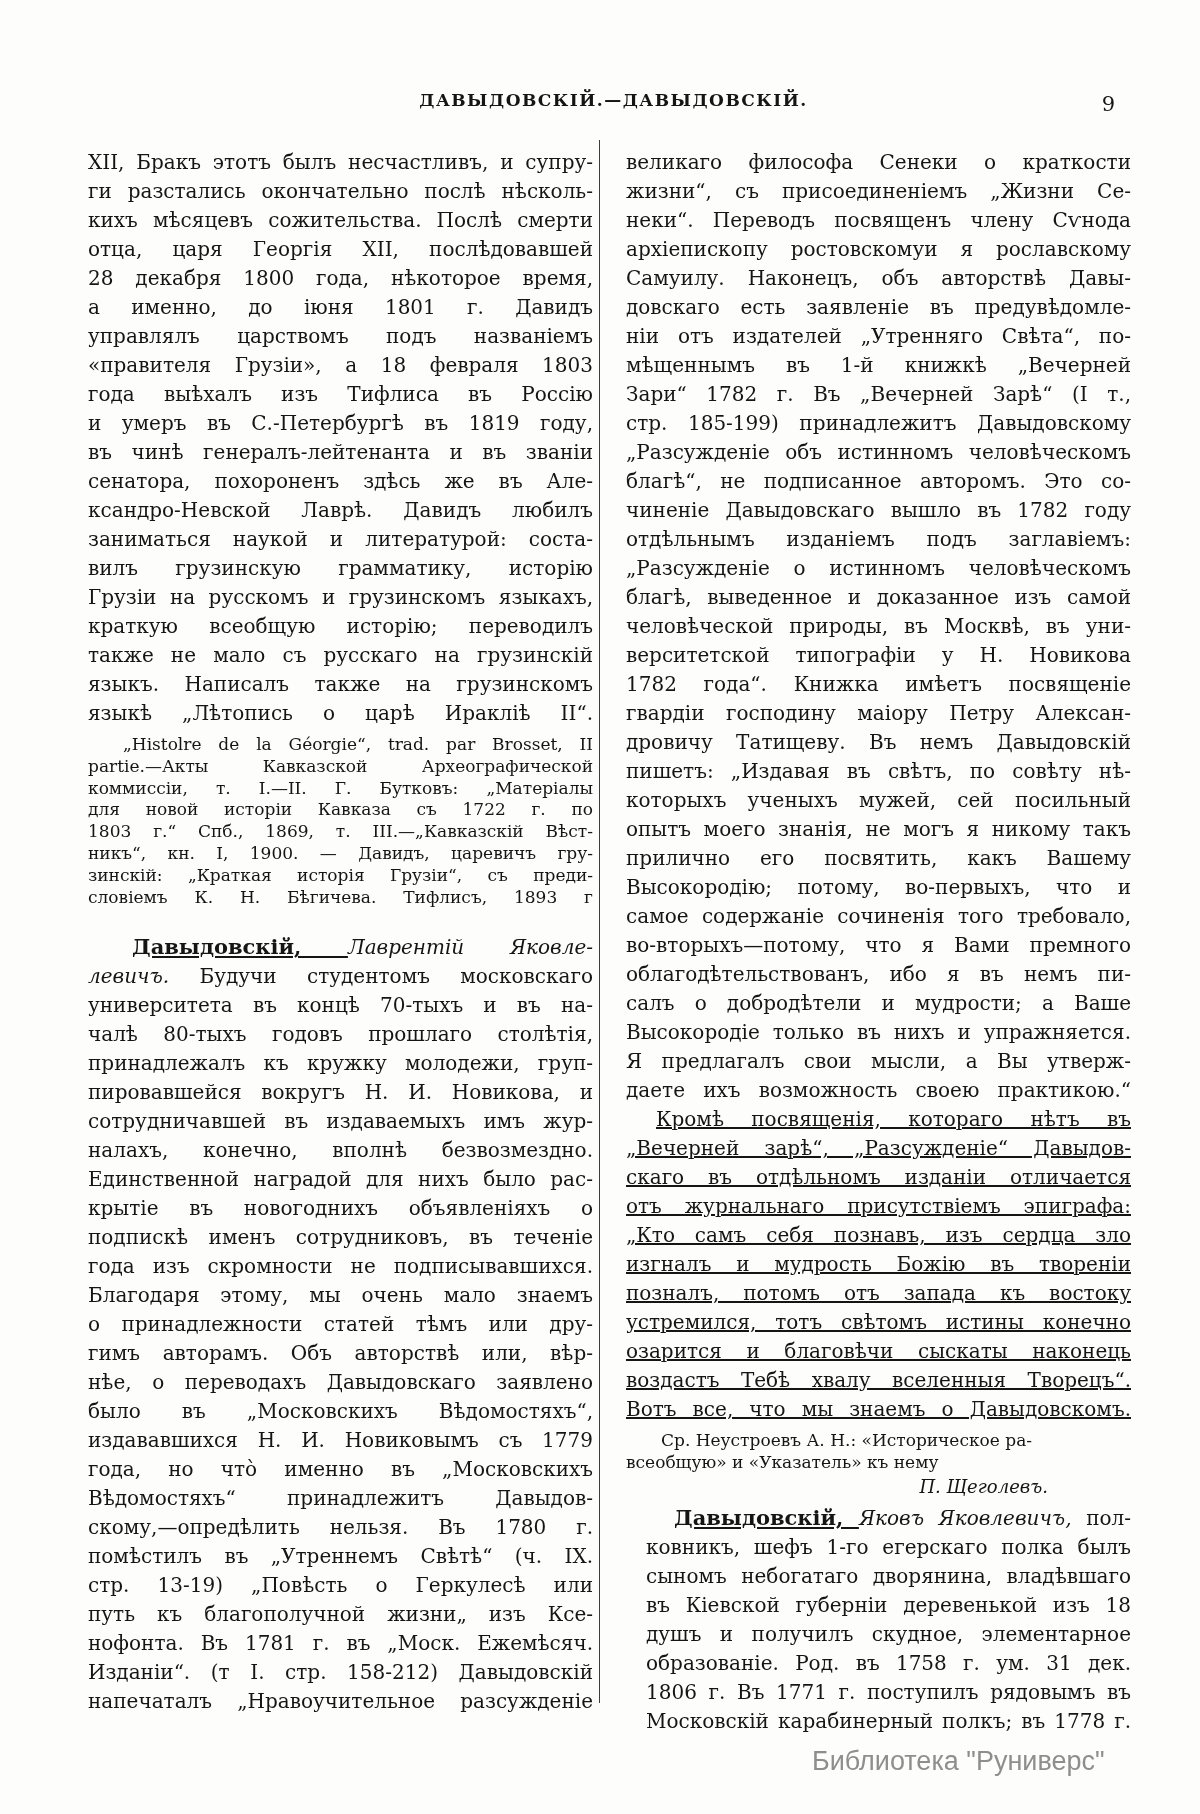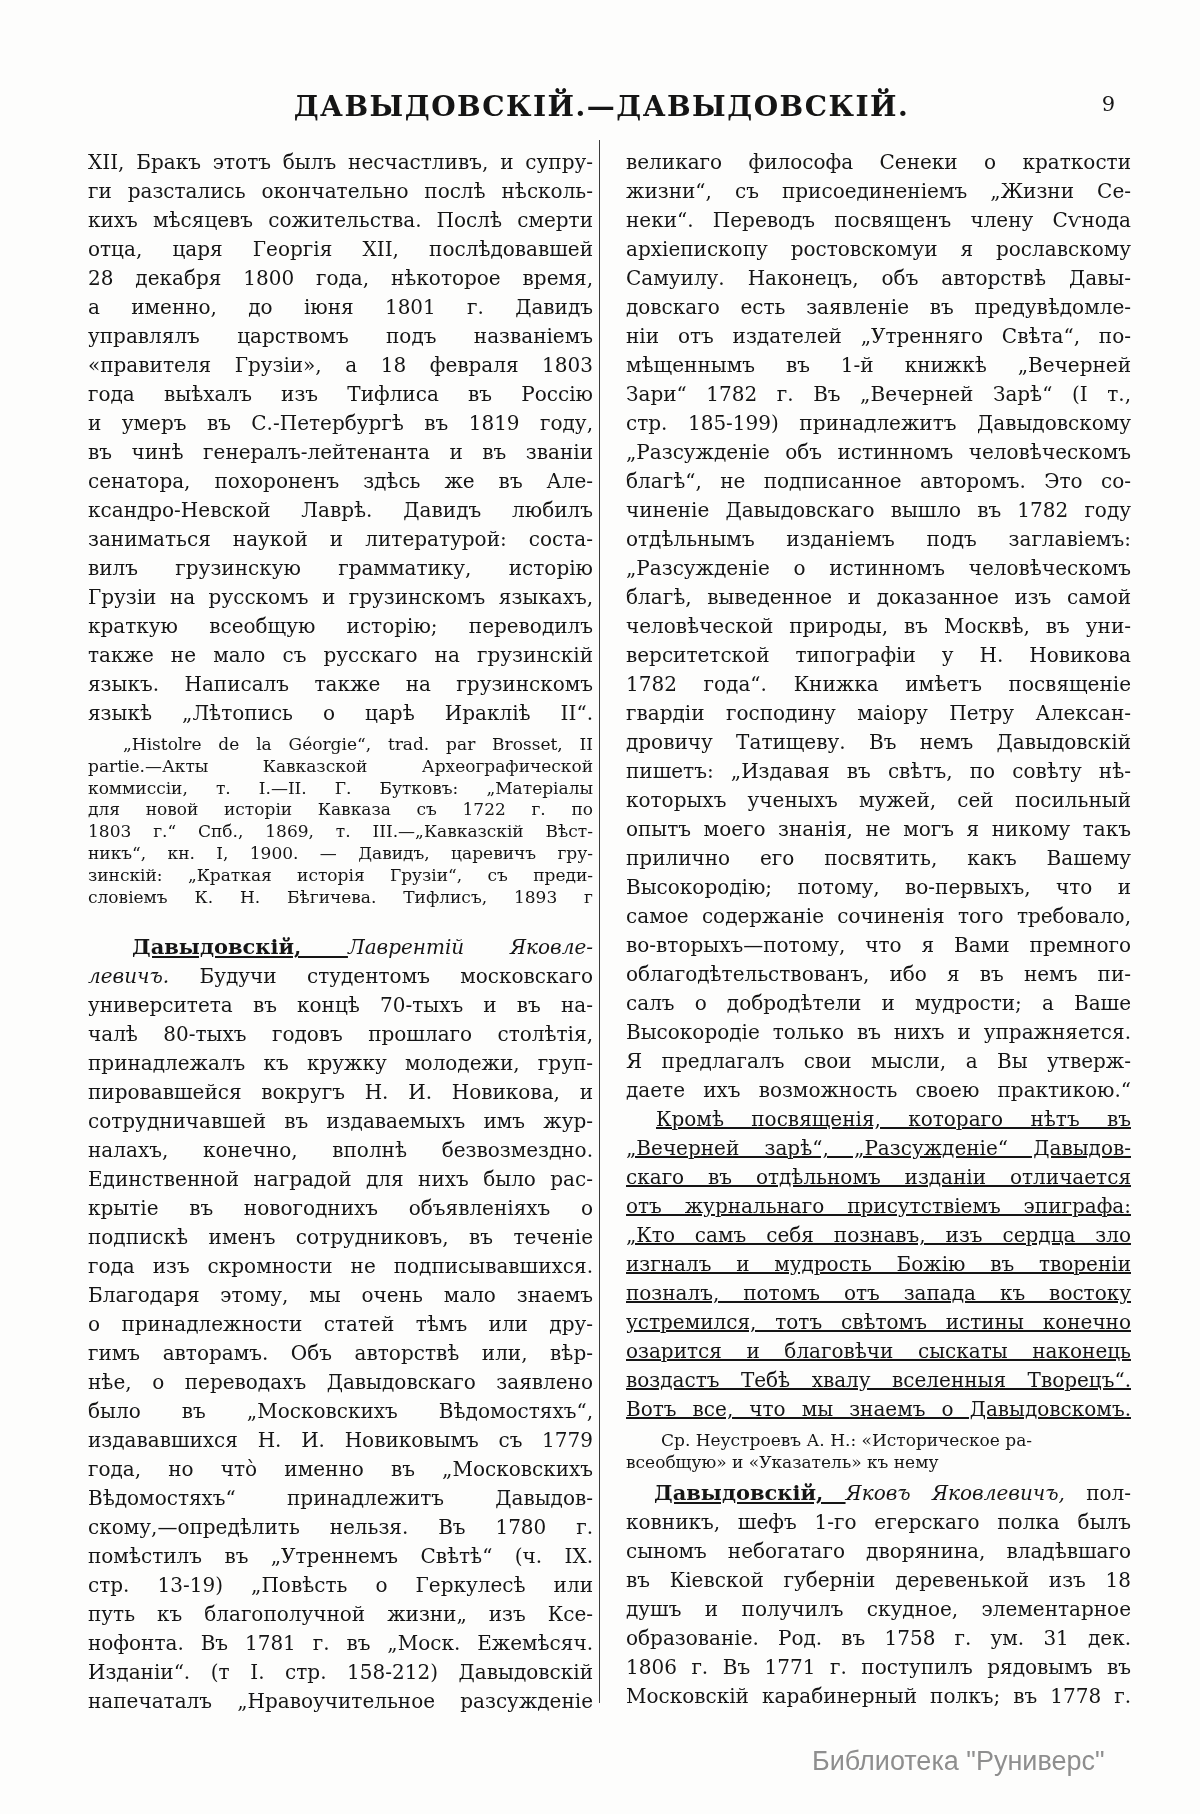--- a/index.html
+++ b/index.html
@@ -6,23 +6,23 @@
   .page {
     position:relative;
     width:1200px; height:1814px;
     margin:0 auto;
     background:#fdfdfc;
     font-family:"DejaVu Serif", serif;
     color:#151515;
     overflow:hidden;
   }
   .header {
-    position:absolute; left:88px; top:90px; width:1027px;
+    position:absolute; left:100px; top:90px; width:1027px;
     text-align:center;
-    font-size:28px; font-weight:bold; letter-spacing:1.5px;
+    font-size:17px; font-weight:bold; letter-spacing:1.5px;
     white-space:nowrap;
   }
   .pageno {
     position:absolute; left:1030px; top:92px; width:85px;
     text-align:right; font-size:21px;
   }
   .divider {
     position:absolute; left:599px; top:140px;
     width:1px; height:1563px; background:#3c3c3c;
   }
@@ -45,21 +45,21 @@
     text-align:left; margin-top:6px;
   }
   .indent-sm { text-indent:35px; }
   .indent-p  { text-indent:30px;text-decoration:underline; }
   .sig {
     font-size:18px; font-style:italic;
     text-align:right; padding-right:83px;
     line-height:25px;
   }
   .entry-left  { margin-top:24px; text-indent:44px; }
-  .entry-right { margin-top:4px;  text-indent:28px; }
+  .entry-right { margin-top:4px;  text-indent:28px;margin-left:20px; }
   .bold   { font-weight:bold; font-size:21px;text-decoration:underline; }
   .italic { font-style:italic; }
   .watermark {
     position:absolute; left:812px; top:1746px;
     font-family:"Liberation Sans", sans-serif;
     font-size:27px; color:#8e8e8e;
     white-space:nowrap;
   }
 </style>
 </head>
@@ -169,20 +169,21 @@
 отъ журнальнаго присутствіемъ эпиграфа:
 „Кто самъ себя познавъ, изъ сердца зло
 изгналъ и мудрость Божію въ твореніи
 позналъ, потомъ отъ запада къ востоку
 устремился, тотъ свѣтомъ истины конечно
 озарится и благовѣчи сыскаты наконець
 воздастъ Тебѣ хвалу вселенныя Творецъ“.
 Вотъ все, что мы знаемъ о Давыдовскомъ.</p>
     <p class="small-left indent-sm">Ср. Неустроевъ А. Н.: «Историческое ра-
 всеобщую» и «Указатель» къ нему</p>
+    <p class="sig">П. Щеголевъ.</p>
     <p class="body-text entry-right"><span class="bold">Давыдовскій, </span><span class="italic">Яковъ Яковлевичъ, </span><span>пол-
 ковникъ, шефъ 1-го егерскаго полка былъ
 сыномъ небогатаго дворянина, владѣвшаго
 въ Кіевской губерніи деревенькой изъ 18
 душъ и получилъ скудное, элементарное
 образованіе. Род. въ 1758 г. ум. 31 дек.
 1806 г. Въ 1771 г. поступилъ рядовымъ въ
 Московскій карабинерный полкъ; въ 1778 г.</span></p>
   </div>
 

